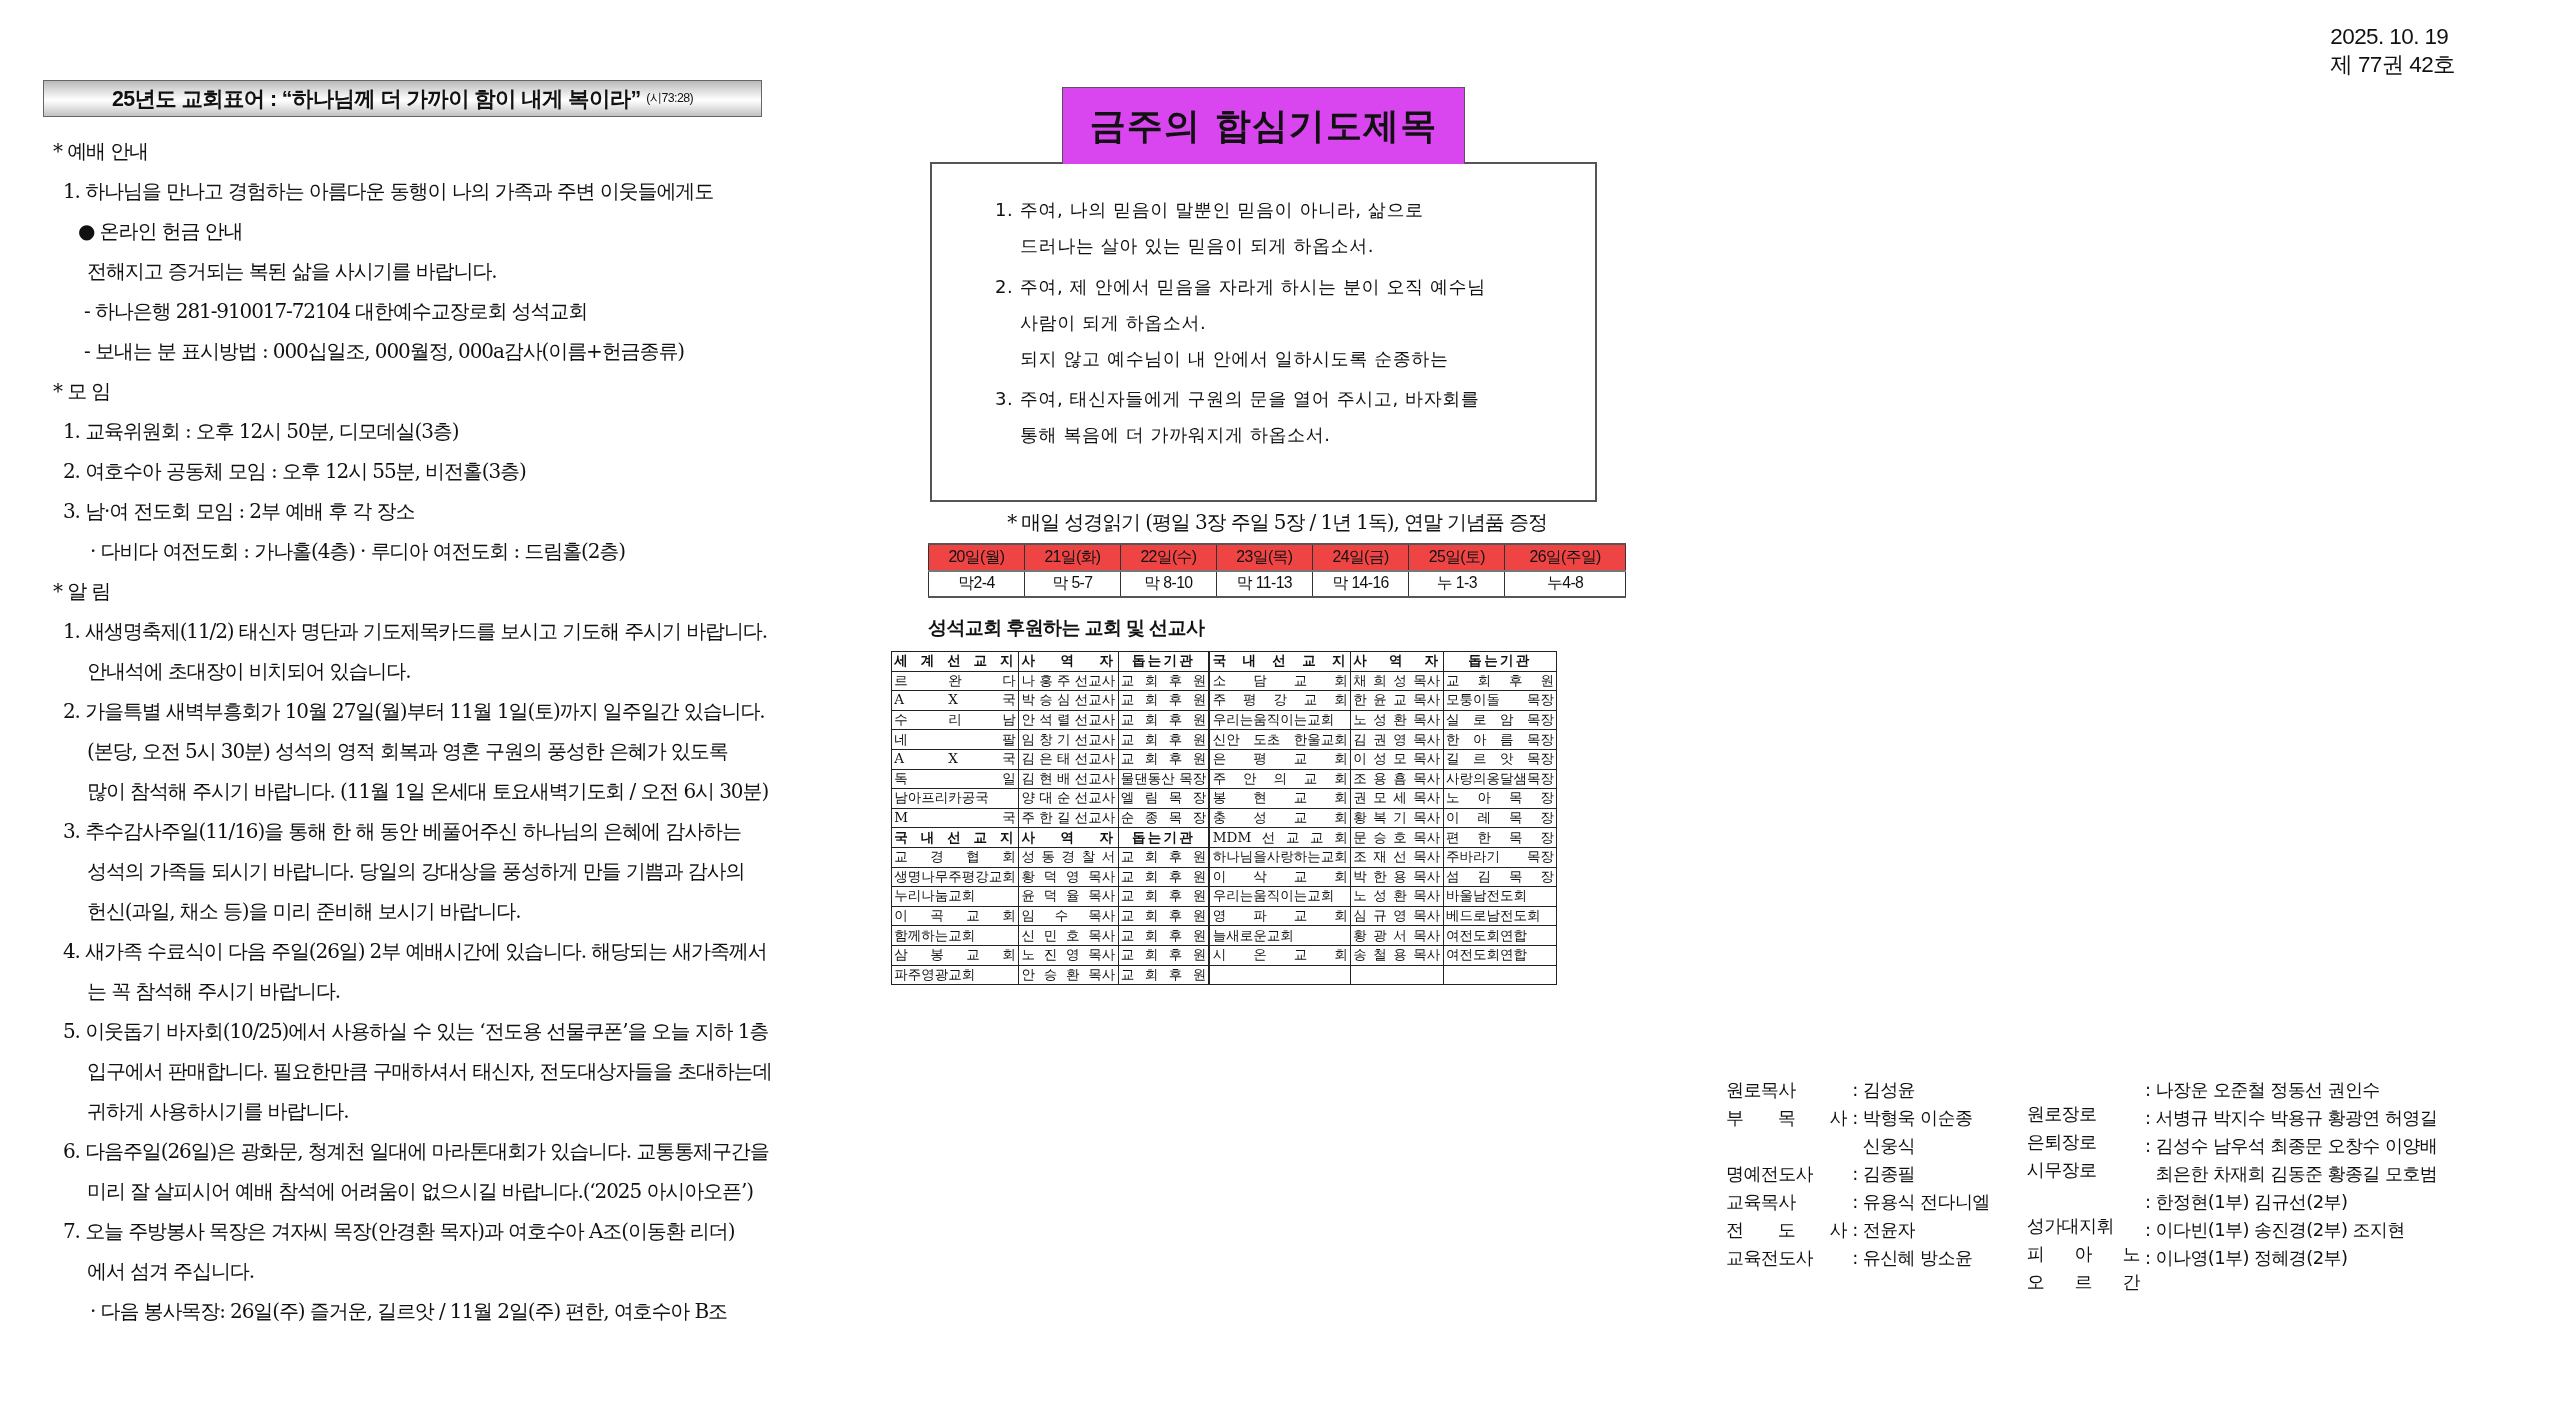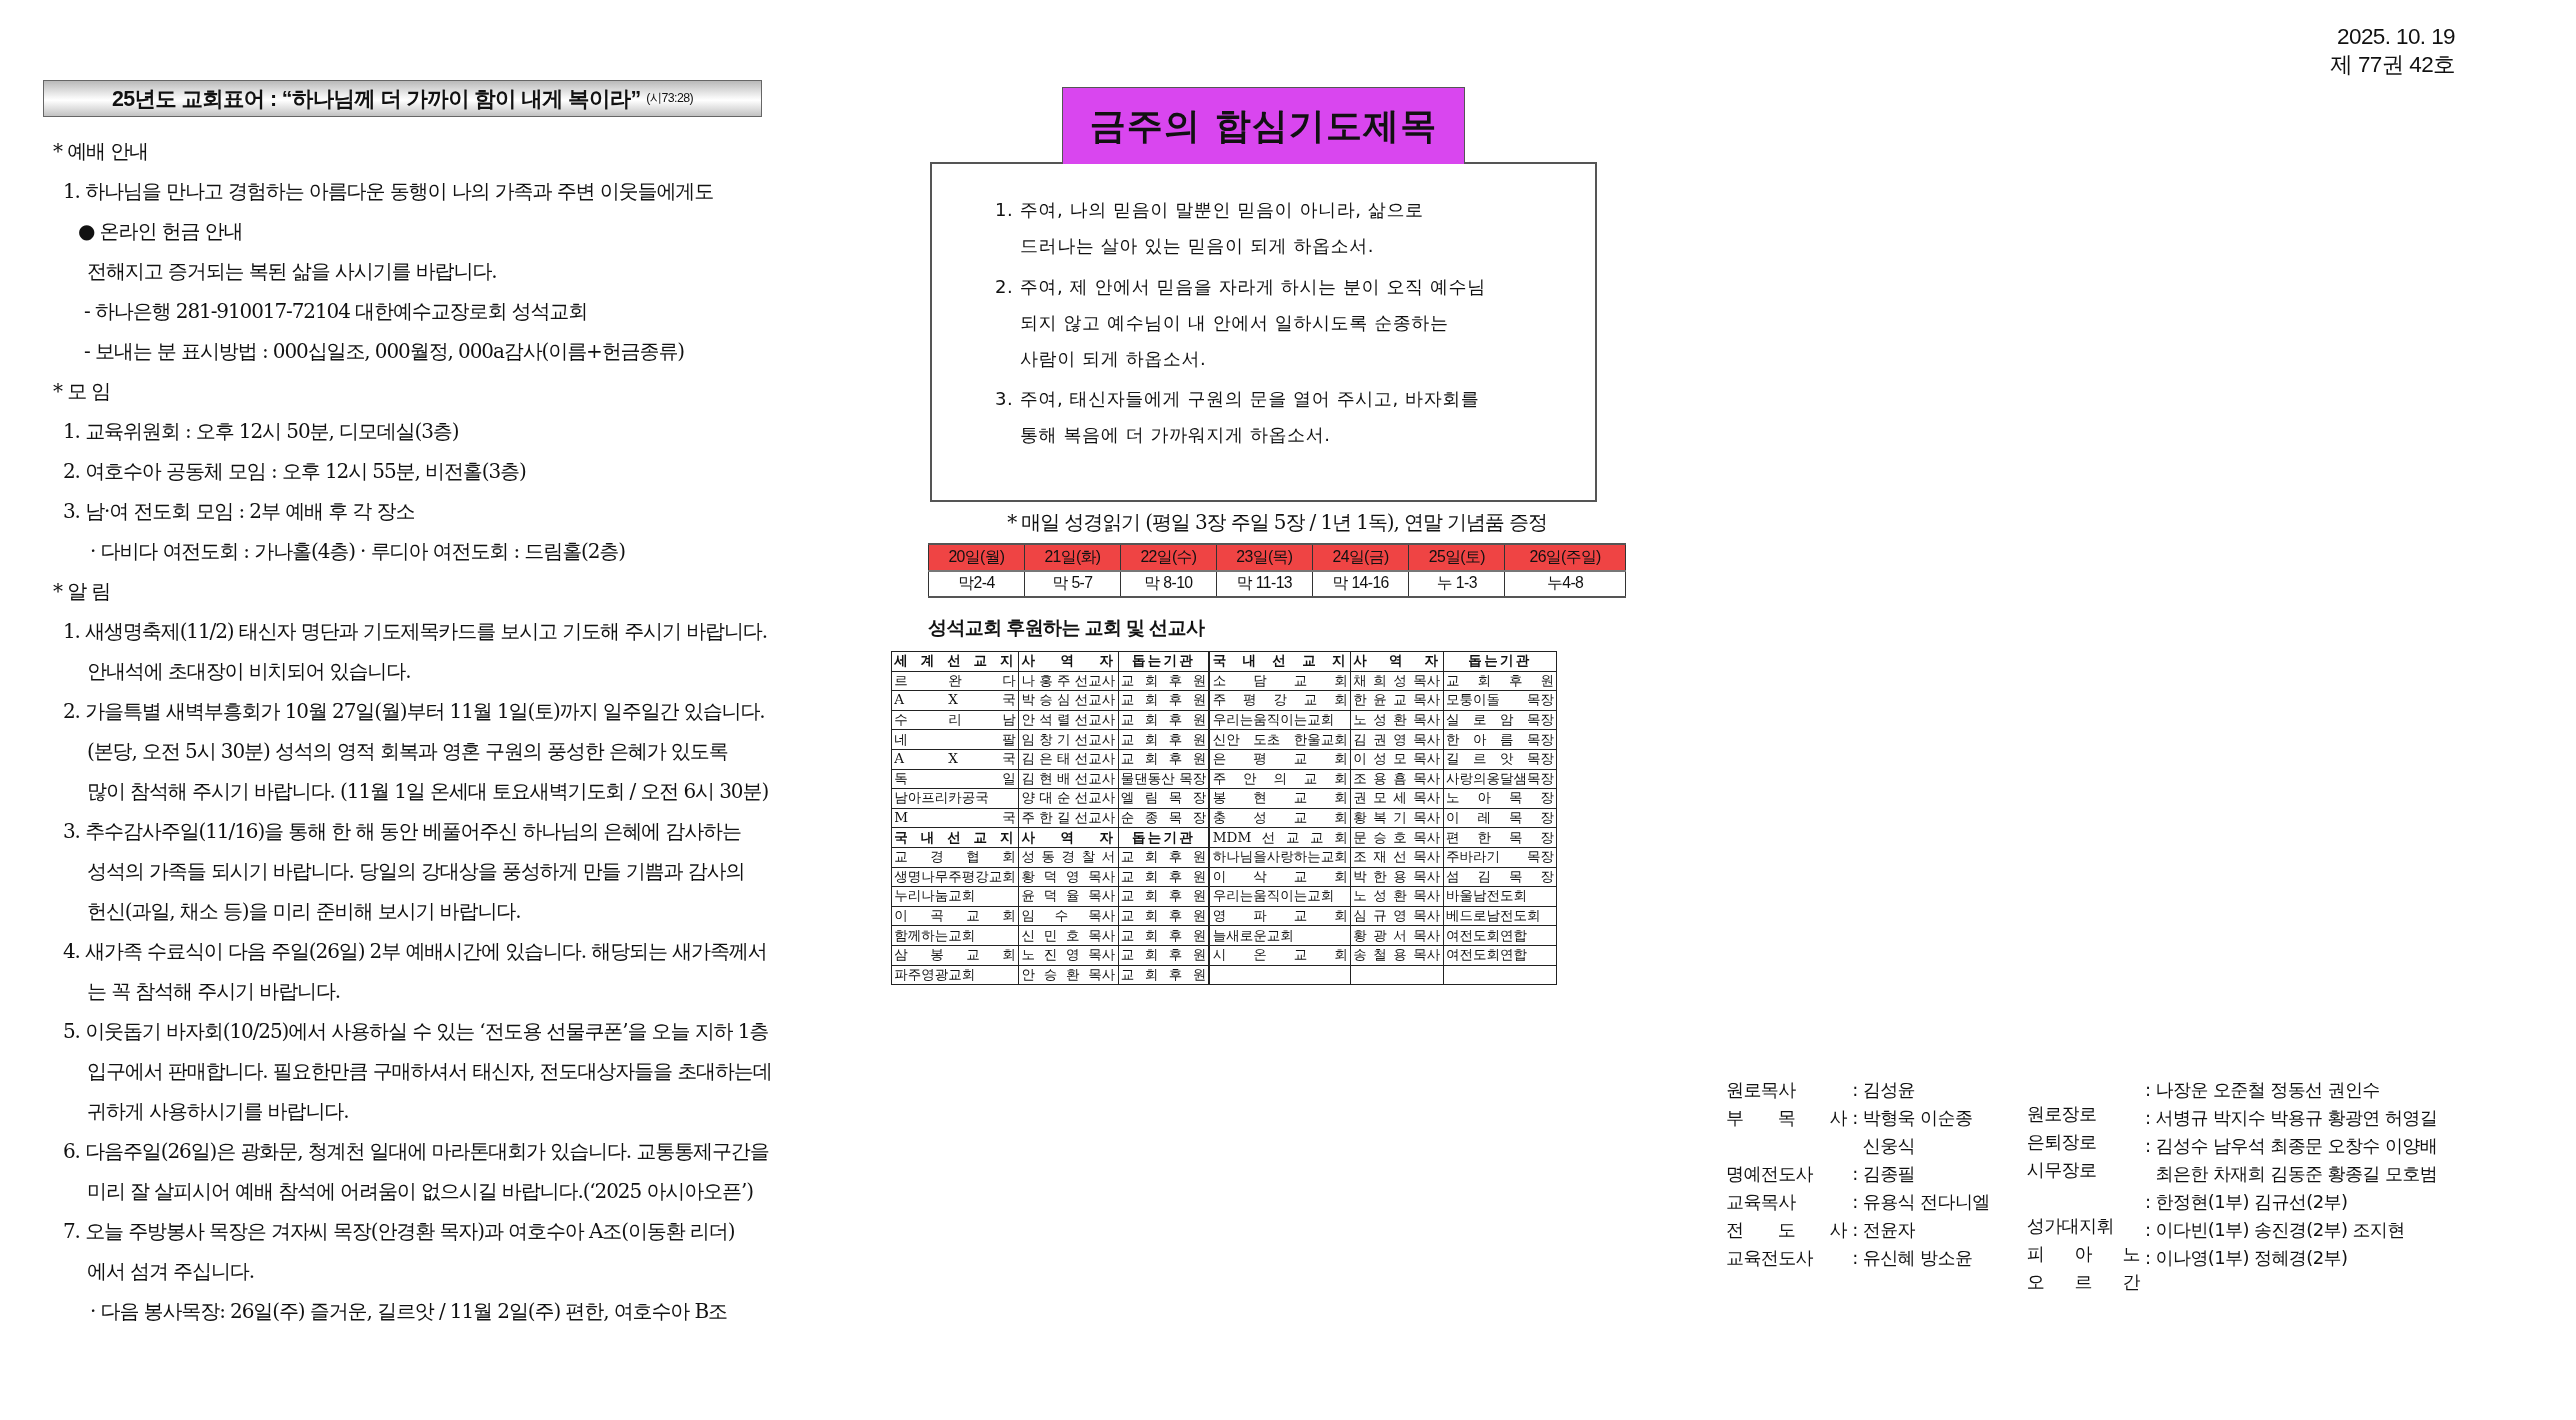--- a/index.html
+++ b/index.html
@@ -1,21 +1,21 @@
 <!DOCTYPE html>
 <html style="font-size:9px"><head>
 <meta charset="utf-8">
 <style>
   html, body { margin: 0; padding: 0; background: #ffffff; }
   body { width: 2576px; height: 1420px; position: relative; overflow: hidden;
          font-family: "DejaVu Sans", sans-serif; color: #111; }
   .abs { position: absolute; }
 
   
-  .issue { right: 121px; top: 22.5px; text-align: right; font-family: "Liberation Sans", sans-serif;
+  .issue { right: 121px; top: 22.5px; text-align: left; font-family: "Liberation Sans", sans-serif;
            font-size: 22.5px; line-height: 28px; letter-spacing: -0.6px; }
 
   
   .banner { left: 43px; top: 80px; width: 719px; height: 37px; border: 1.7px solid #666;
             box-sizing: border-box;
             background: linear-gradient(to bottom, #b9b9b9 0%, #f4f4f4 45%, #ffffff 55%, #c2c2c2 100%);
             display: flex; align-items: center; justify-content: center;
             font-family: "Liberation Sans", sans-serif; font-weight: bold; font-size: 21.4px; letter-spacing: -0.6px; }
   .banner .ref { font-size: 12.4px; font-weight: normal; margin-left: 5.6px; }
 
@@ -117,22 +117,22 @@
     <div class="line cont">에서 섬겨 주십니다.</div>
     <div class="line subi">· 다음 봉사목장: 26일(주) 즐거운, 길르앗 / 11월 2일(주) 편한, 여호수아 B조</div>
   </div>
 
 <div class="abs ptitle">금주의 합심기도제목</div>
 <div class="abs pbox">
   <div class="plist" id="prayer-list">
       <div class="pline">1. 주여, 나의   믿음이 말뿐인 믿음이 아니라, 삶으로</div>
       <div class="pline ind">드러나는 살아 있는 믿음이 되게 하옵소서.</div>
       <div class="pline gap">2. 주여, 제 안에서 믿음을 자라게 하시는 분이 오직 예수님</div>
+      <div class="pline ind">사람이 되게 하옵소서.</div>
       <div class="pline ind">되지 않고 예수님이 내 안에서 일하시도록 순종하는</div>
-      <div class="pline ind">사람이 되게 하옵소서.</div>
       <div class="pline gap">3. 주여, 태신자들에게 구원의 문을 열어 주시고, 바자회를</div>
       <div class="pline ind">통해 복음에 더 가까워지게 하옵소서.</div>
     </div>
 </div>
 
 <div class="abs bnote">* 매일 성경읽기 (평일 3장 주일 5장 / 1년 1독), 연말 기념품 증정</div>
 <table class="abs btable">
   <tbody>
     <tr class="h" id="bible-days">
         <td>20일(월)</td>

